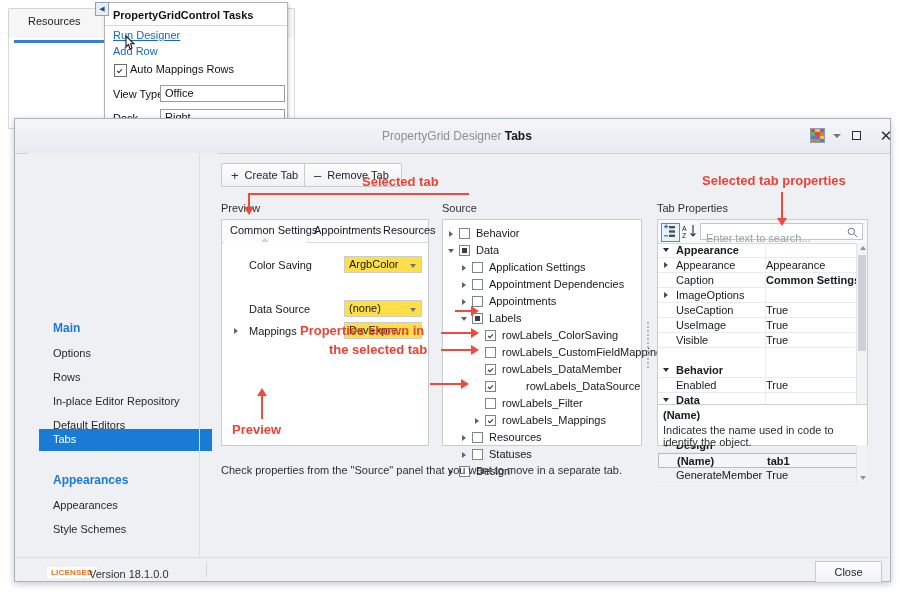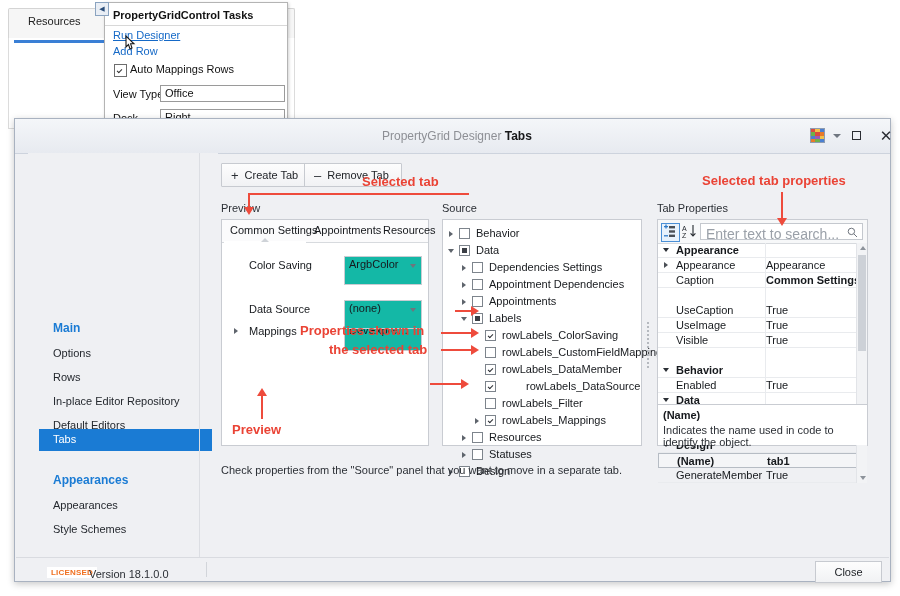--- a/index.html
+++ b/index.html
@@ -104,22 +104,22 @@
   #tabstrip{position:absolute;left:0;top:0;width:100%;height:22px;
     background:#fbfbfc;border-bottom:1px solid #d7dade;}
   .ptab{position:absolute;top:4px;font-size:11px;color:#15181c;}
   #ptab-underline{position:absolute;top:21px;height:2px;background:#fff;}
   #ptab-active-mark{position:absolute;top:18px;width:0;height:0;
     border-left:4px solid transparent;border-right:4px solid transparent;border-bottom:4px solid #cfd3d8;}
   .prow{position:absolute;left:0;width:100%;height:21px;}
   .prow-label{position:absolute;left:27px;top:5px;font-size:11px;color:#16191d;}
   .prow-expander{position:absolute;left:12px;top:8px;
     border-top:3.2px solid transparent;border-bottom:3.2px solid transparent;border-left:4.2px solid #5e646c;}
-  .prow-val{position:absolute;left:122px;top:2px;width:78px;height:29px;
-    background:#14b8a6;border:1px solid #c9ccd2;box-sizing:border-box;font-size:11px;color:#16191d;padding:1px 0 0 4px;}
+  .prow-val{position:absolute;left:122px;top:2px;width:78px;height:17px;
+    background:#fde047;border:1px solid #c9ccd2;box-sizing:border-box;font-size:11px;color:#16191d;padding:1px 0 0 4px;}
   .prow-drop::after{content:"";position:absolute;right:5px;top:7px;
     border-left:3px solid transparent;border-right:3px solid transparent;border-top:4px solid #6f757d;}
   
   #source-box{left:242px;top:66px;width:200px;height:227px;}
   .tnode{position:absolute;height:17px;font-size:11px;color:#16191d;white-space:nowrap;}
   .tnode .exp{position:absolute;top:6px;width:0;height:0;}
   .exp-closed{border-top:3.2px solid transparent;border-bottom:3.2px solid transparent;border-left:4.2px solid #5e646c;}
   .exp-open{border-left:3.2px solid transparent;border-right:3.2px solid transparent;border-top:4.2px solid #5e646c;margin-top:1px;}
   .tchk{position:absolute;top:2.5px;width:11px;height:11px;background:#fff;border:1px solid #7d848c;box-sizing:border-box;}
   .tchk.checked::after{content:"";position:absolute;left:2px;top:3px;width:4px;height:2px;
@@ -128,21 +128,21 @@
   .tlabel{position:absolute;top:2px;}
   
   #splitter{position:absolute;left:446px;top:168px;width:6px;height:24px;}
   #splitter i{display:block;width:2px;height:2px;background:#b5b9bf;margin:1px;float:left;}
   
   #props-box{left:457px;top:66px;width:211px;height:227px;}
   #props-toolbar{position:absolute;left:0;top:0;width:100%;height:23px;background:#f7f8f9;border-bottom:1px solid #d7dade;}
   #pt-cat{position:absolute;left:3px;top:3px;width:17px;height:17px;border:1px solid #4a8fd6;background:#e8f2fc;}
   #pt-sort{position:absolute;left:24px;top:4px;font-size:12px;color:#24282e;}
   #pt-search{position:absolute;left:42px;top:3px;width:163px;height:17px;background:#fff;border:1px solid #c4c8ce;box-sizing:border-box;}
-  #pt-search-ph{position:absolute;left:5px;top:2px;font-size:14px;color:#9aa0a8;}
+  #pt-search-ph{position:absolute;left:5px;top:8px;font-size:11px;color:#9aa0a8;}
   #pt-search-icon{position:absolute;right:4px;top:3px;}
   .pgrow{position:absolute;left:0;width:100%;height:15px;border-bottom:1px solid #e9ebee;box-sizing:border-box;}
   .pgrow .catglyph{position:absolute;left:5px;top:5px;}
   .cat-open{border-left:3.4px solid transparent;border-right:3.4px solid transparent;border-top:4.2px solid #2b2f35;}
   .pgrow .expglyph{position:absolute;left:6px;top:4px;
     border-top:3.2px solid transparent;border-bottom:3.2px solid transparent;border-left:4.2px solid #4a4f56;}
   .pg-name{position:absolute;left:18px;top:1px;font-size:11px;color:#16191d;}
   .pg-name.cat{font-weight:bold;}
   .pg-val{position:absolute;left:108px;top:1px;font-size:11px;color:#16191d;}
   .pg-val.b{font-weight:bold;}
@@ -296,21 +296,21 @@
         <span class="tlabel" style="left:33px;">Behavior</span>
       </div>
       <div class="tnode" style="top:22px;">
         <span class="exp exp-open" style="left:5px;"></span>
         <span class="tchk partial" style="left:16px;"></span>
         <span class="tlabel" style="left:33px;">Data</span>
       </div>
       <div class="tnode" style="top:39px;">
         <span class="exp exp-closed" style="left:19px;"></span>
         <span class="tchk" style="left:29px;"></span>
-        <span class="tlabel" style="left:46px;">Dependencies Settings</span>
+        <span class="tlabel" style="left:46px;">Application Settings</span>
       </div>
       <div class="tnode" style="top:56px;">
         <span class="exp exp-closed" style="left:19px;"></span>
         <span class="tchk" style="left:29px;"></span>
         <span class="tlabel" style="left:46px;">Appointment Dependencies</span>
       </div>
       <div class="tnode" style="top:73px;">
         <span class="exp exp-closed" style="left:19px;"></span>
         <span class="tchk" style="left:29px;"></span>
         <span class="tlabel" style="left:46px;">Appointments</span>
@@ -411,20 +411,25 @@
       </div>
       <div class="pgrow" style="top:38px;">
         <span class="expglyph"></span>
         <span class="pg-name">Appearance</span>
         <span class="pg-val">Appearance</span>
       </div>
       <div class="pgrow" style="top:53px;">
         <span class="pg-name">Caption</span>
         <span class="pg-val b">Common Settings</span>
       </div>
+      <div class="pgrow" style="top:68px;">
+        <span class="expglyph"></span>
+        <span class="pg-name">ImageOptions</span>
+        <span class="pg-val"></span>
+      </div>
       <div class="pgrow" style="top:83px;">
         <span class="pg-name">UseCaption</span>
         <span class="pg-val">True</span>
       </div>
       <div class="pgrow" style="top:98px;">
         <span class="pg-name">UseImage</span>
         <span class="pg-val">True</span>
       </div>
       <div class="pgrow" style="top:113px;">
         <span class="pg-name">Visible</span>

